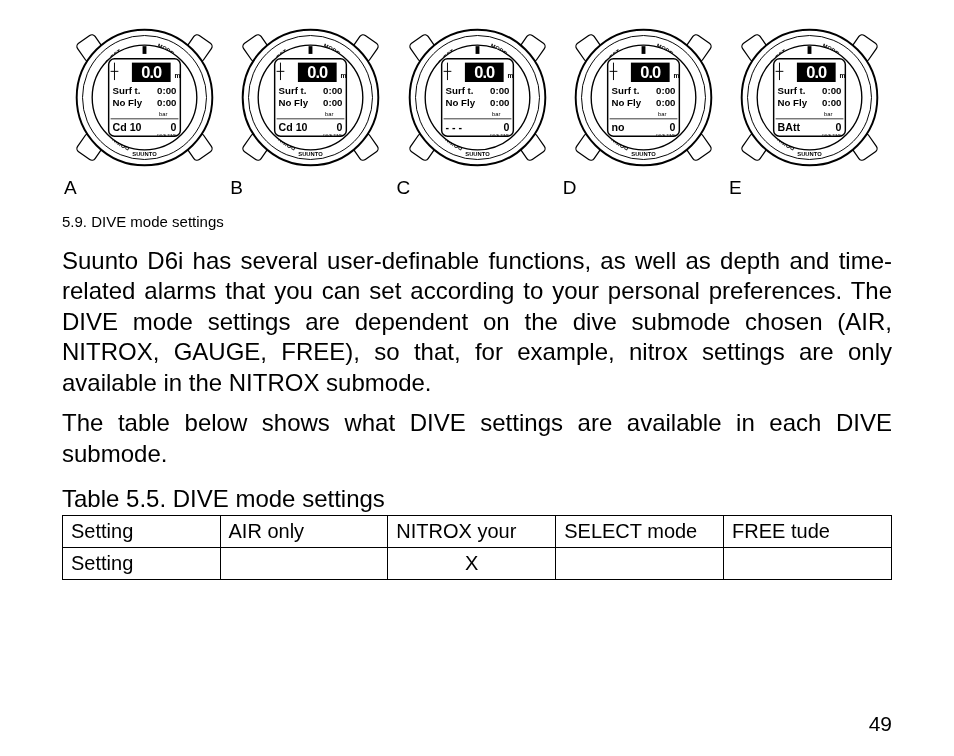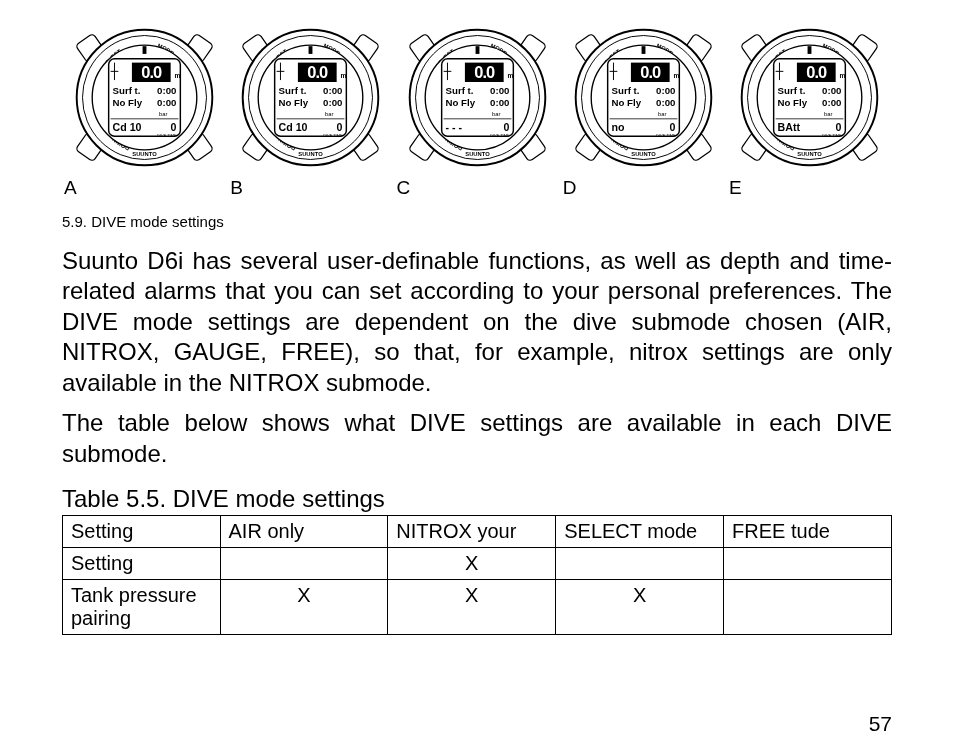--- a/index.html
+++ b/index.html
@@ -386,23 +386,16 @@
   </thead>
   <tbody>
 
   <tr>
         <td>Setting</td>
         <td class="cell-center"></td>
         <td class="cell-center">X</td>
         <td class="cell-center"></td>
         <td class="cell-center"></td>
       </tr>
-      <tr>
-        <td>Tank pressure<br>pairing</td>
-        <td class="cell-center">X</td>
-        <td class="cell-center">X</td>
-        <td class="cell-center">X</td>
-        <td class="cell-center"></td>
-      </tr>
     </tbody>
 </table>
 
-<div class="page-num">57</div>
+<div class="page-num">49</div>
 
 </body></html>

